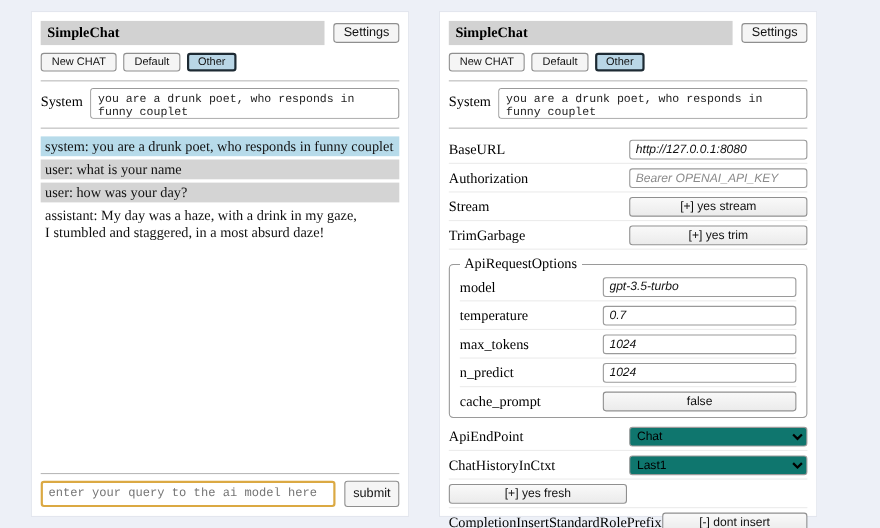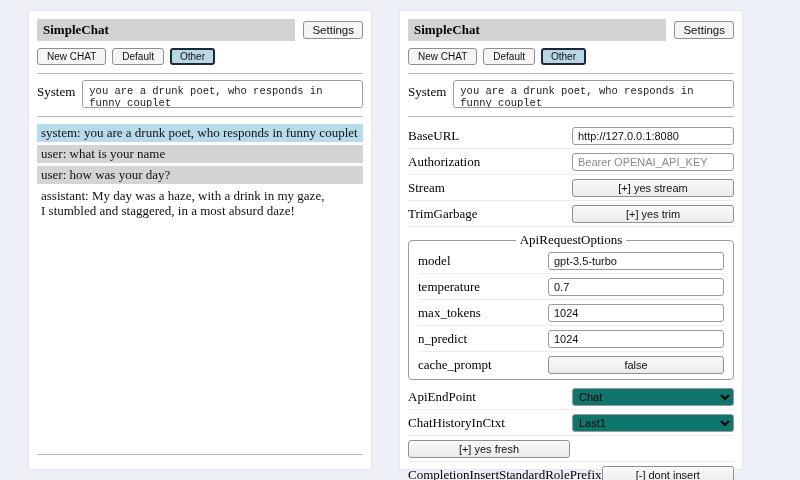--- a/index.html
+++ b/index.html
@@ -106,20 +106,21 @@
   .sctl { width: 162px; }
   fieldset .sctl { width: 176px; }
   .sinput {
     width: 100%;
     font-family: "Liberation Sans", sans-serif;
     font-size: 11px;
     padding: 2px 5px;
     border: 1px solid #9a9a9a;
     border-radius: 3px;
     color: #111;
+    font-style: italic;
   }
   .sinput::placeholder { color: #8a8a8a; }
   .stoggle {
     width: 100%;
     font-size: 11px;
     padding: 2px 5px;
     background: linear-gradient(#f9f9f9, #ebebeb);
   }
   .sselect {
     width: 100%;
@@ -129,21 +130,21 @@
     border: 1px solid #9a9a9a;
     border-radius: 3px;
     background: #0f766e;
   }
   fieldset.aro {
     border: 1px solid #9a9a9a;
     border-radius: 4px;
     margin: 5px 0 4px;
     padding: 0 9px 2px;
   }
-  fieldset.aro legend { font-size: 13px; padding: 0 4px; text-align: center; }
+  fieldset.aro legend { font-size: 13px; padding: 0 4px; }
 </style>
 </head>
 <body>
 
 <div class="stage">
 
   <div class="panel">
     <div class="hdr">
       <div class="titlebar">SimpleChat</div>
       <button class="btn-sm">Settings</button>
@@ -161,20 +162,24 @@
     <hr class="sep">
     <div class="chat">
       <div class="msg system">system: you are a drunk poet, who responds in funny couplet</div>
       <div class="msg user">user: what is your name</div>
       <div class="msg user">user: how was your day?</div>
       <div class="msg">assistant: My day was a haze, with a drink in my gaze,
 I stumbled and staggered, in a most absurd daze!</div>
     </div>
     <div class="spacer"></div>
     <hr class="sep">
+    <div class="qrow">
+      <input class="qinput focused" placeholder="enter your query to the ai model here" style="">
+      <button class="btn-submit">submit</button>
+    </div>
   </div>
 
   <div class="panel">
     <div class="hdr">
       <div class="titlebar">SimpleChat</div>
       <button class="btn-sm">Settings</button>
     </div>
     <div class="toolbar">
       <button class="btn-tab">New CHAT</button>
       <button class="btn-tab">Default</button>

